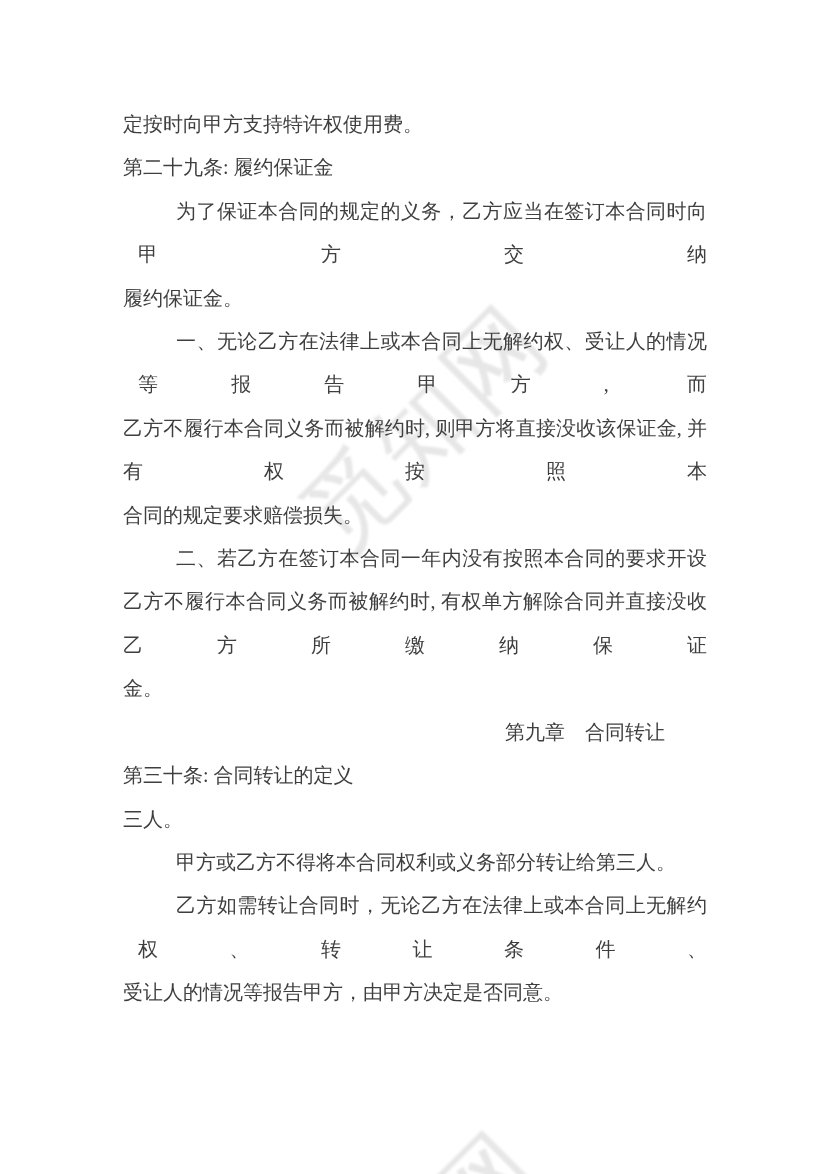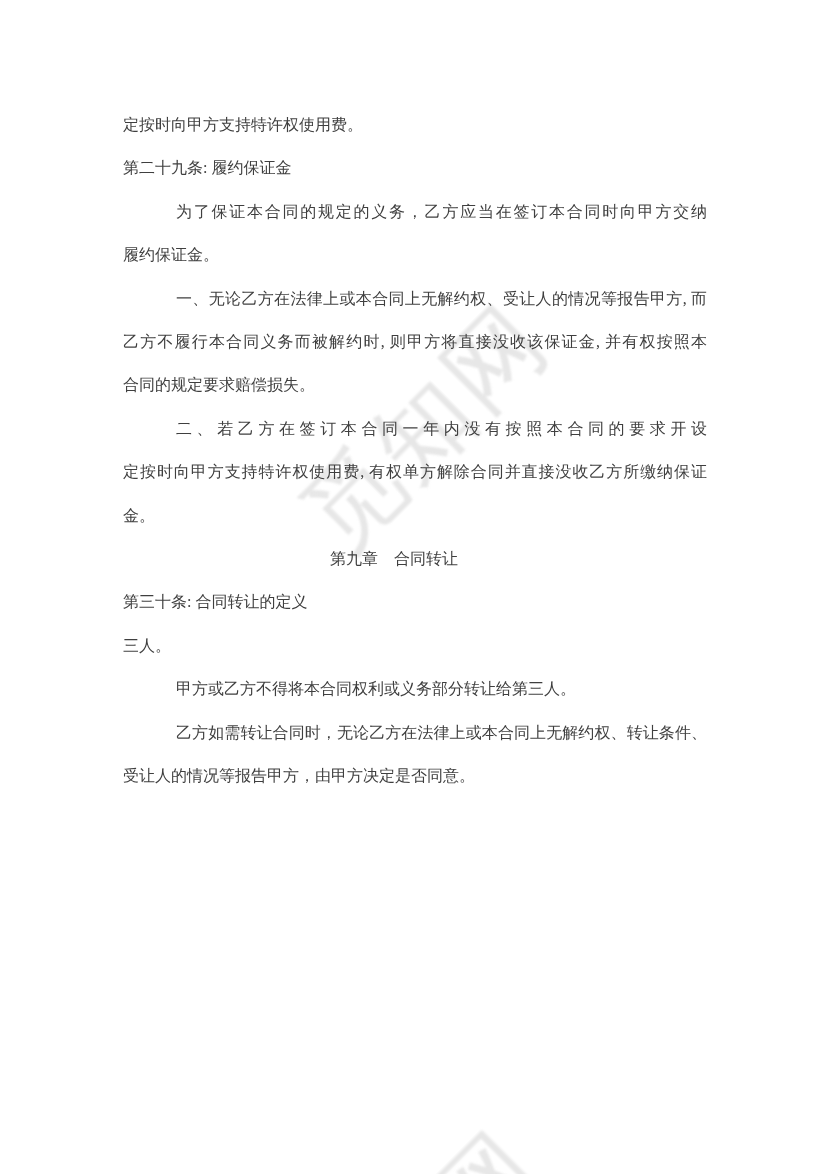--- a/index.html
+++ b/index.html
@@ -24,47 +24,47 @@
     user-select: none;
     font-family: "Liberation Sans", "DejaVu Sans", sans-serif;
   }
   .wm-center { left: 425px; top: 428px; }
   .wm-bottom { left: 416px; top: 1254px; }
   .doc {
     position: absolute;
     left: 123px;
     top: 103px;
     width: 584px;
-    font-size: 16px;
+    font-size: 20px;
     line-height: 43.4px;
     color: #3f3f3f;
     z-index: 1;
   }
   .ln { min-height: 43.4px; }
   .ind { text-indent: 38px; margin-left: 15px; }
   .jst { text-align: justify; text-align-last: justify; }
-  .ctr { text-align: center; padding-right: 42px; }
+  .ctr { text-align: right; padding-right: 42px; }
 </style>
 </head>
 <body>
 
 <div class="watermark wm-center">觅知网</div>
 
 <div class="watermark wm-bottom">觅知网</div>
 
 <div class="doc">
   <div class="ln">定按时向甲方支持特许权使用费。</div>
   <div class="ln">第二十九条: 履约保证金</div>
   <div class="ln ind jst">为了保证本合同的规定的义务，乙方应当在签订本合同时向甲方交纳</div>
   <div class="ln">履约保证金。</div>
   <div class="ln ind jst">一、无论乙方在法律上或本合同上无解约权、受让人的情况等报告甲方, 而</div>
   <div class="ln jst">乙方不履行本合同义务而被解约时, 则甲方将直接没收该保证金, 并有权按照本</div>
   <div class="ln">合同的规定要求赔偿损失。</div>
   <div class="ln ind jst">二、若乙方在签订本合同一年内没有按照本合同的要求开设</div>
-  <div class="ln jst">定按时向甲方支持特许权使用费, 有权单方解除合同并直接没收乙方所缴纳保证</div>
+  <div class="ln jst">乙方不履行本合同义务而被解约时, 有权单方解除合同并直接没收乙方所缴纳保证</div>
   <div class="ln">金。</div>
   <div class="ln ctr">第九章　合同转让</div>
   <div class="ln">第三十条: 合同转让的定义</div>
   <div class="ln">三人。</div>
   <div class="ln ind">甲方或乙方不得将本合同权利或义务部分转让给第三人。</div>
   <div class="ln ind jst">乙方如需转让合同时，无论乙方在法律上或本合同上无解约权、转让条件、</div>
   <div class="ln">受让人的情况等报告甲方，由甲方决定是否同意。</div>
 </div>
 
 </body></html>

